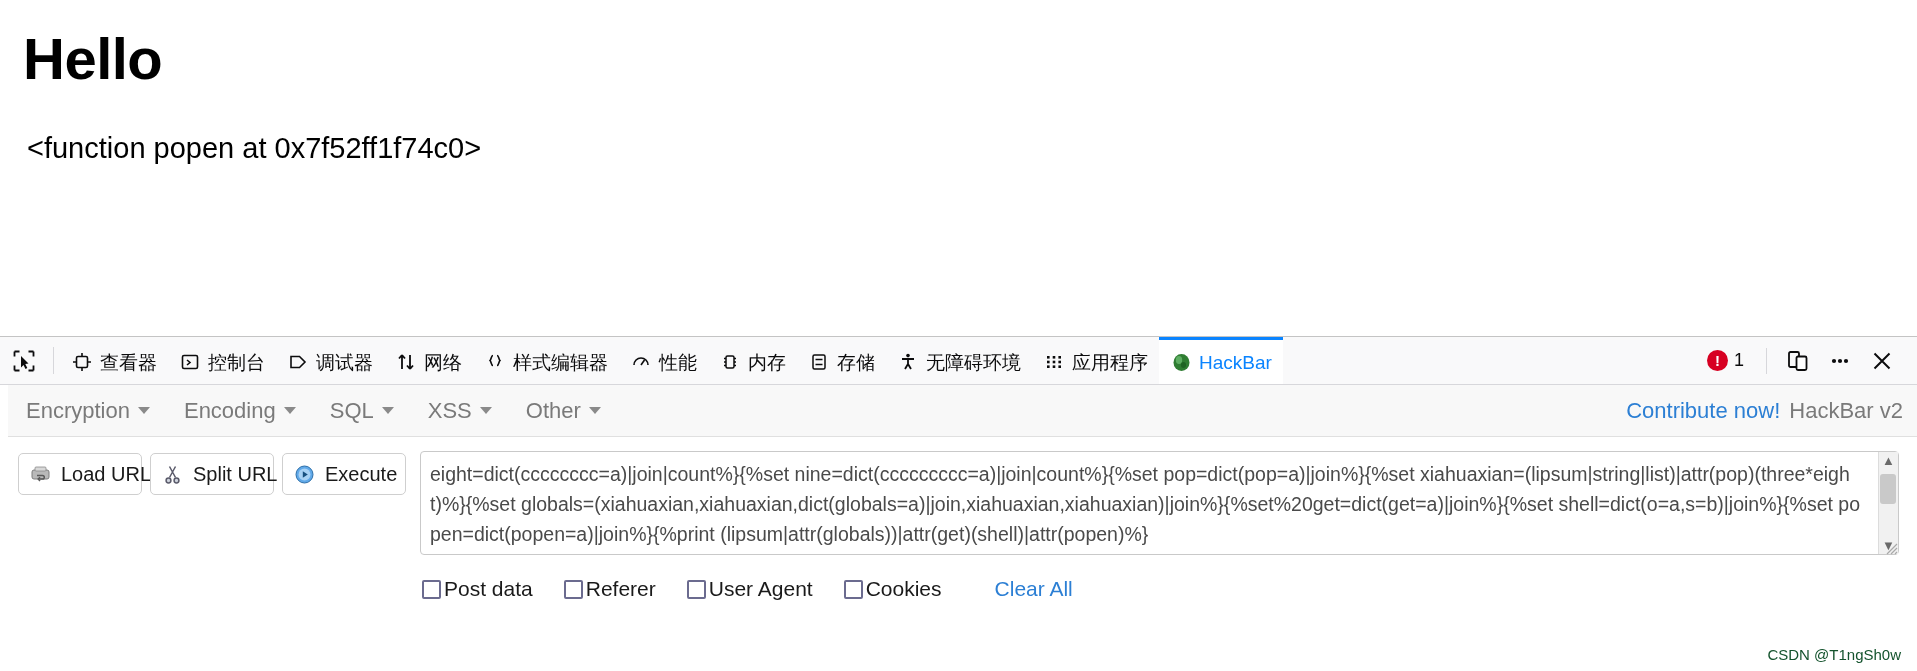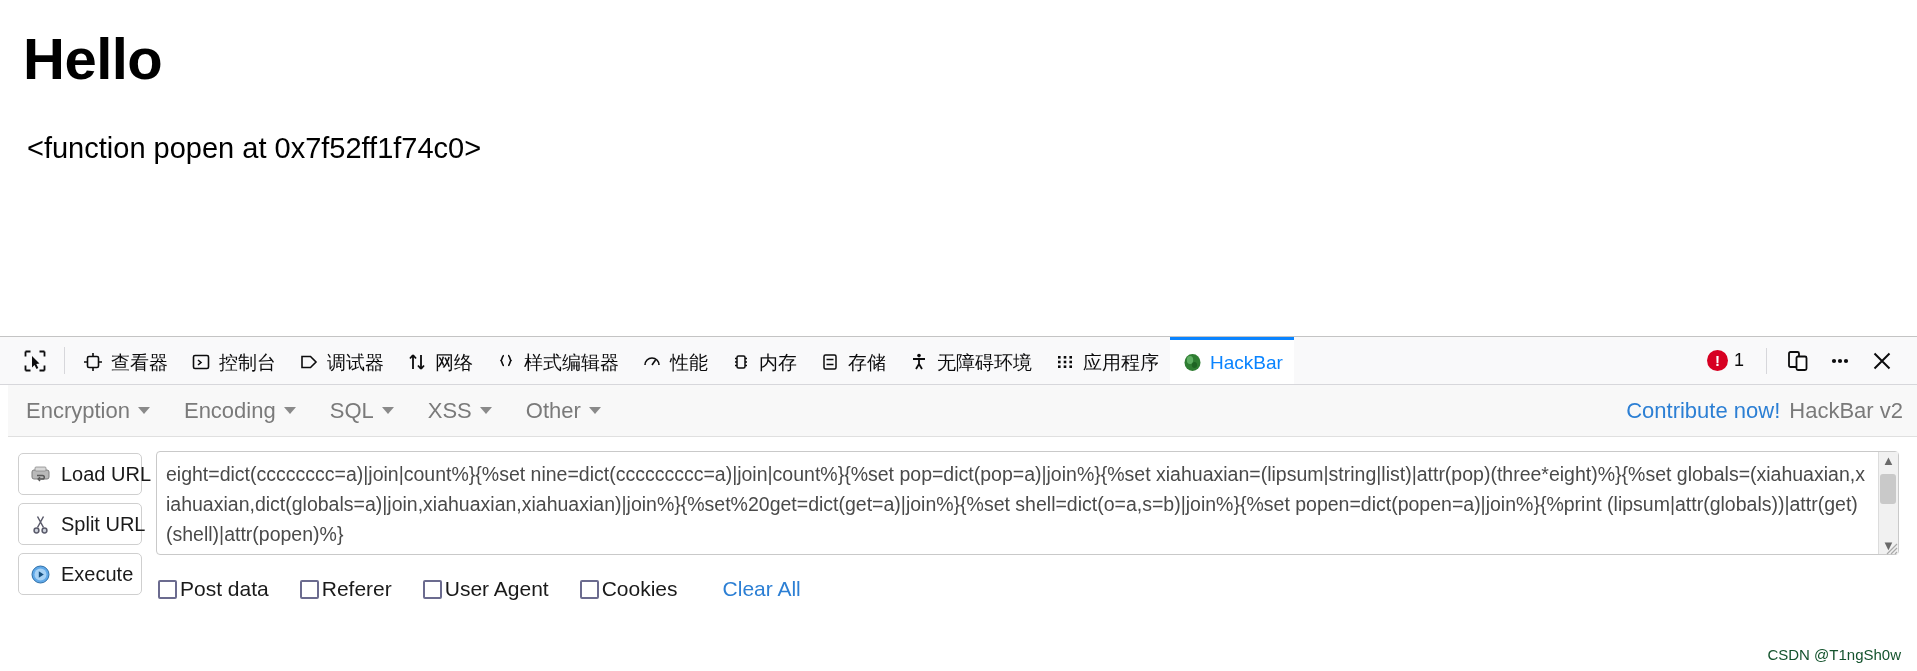--- a/index.html
+++ b/index.html
@@ -46,21 +46,21 @@
     border-top: 1px solid #c4c4c4;
   }
 
   
   #devtools-tabbar {
     display: flex;
     align-items: stretch;
     height: 48px;
     background: #f9f9fa;
     border-bottom: 1px solid #d7d7db;
-    padding-left: 12px;
+    padding-left: 1px;
     font-size: 19px;
     color: #0c0c0d;
     overflow: hidden;
   }
   .dt-picker {
     display: flex; align-items: center; justify-content: center;
     width: 46px;
     flex: 0 0 46px;
     cursor: pointer;
   }
@@ -157,21 +157,20 @@
   }
 
   
   #hb-body {
     display: flex;
     padding: 14px 18px 0 18px;
     background: #ffffff;
   }
   #hb-buttons {
     display: flex;
-    flex-direction: column;
     gap: 8px;
     flex: 0 0 auto;
     padding-top: 2px;
   }
   .hb-btn {
     display: flex;
     align-items: center;
     gap: 10px;
     width: 124px;
     height: 42px;
@@ -271,21 +270,21 @@
     width: 19px; height: 19px;
     border: 2px solid #6b6b8f;
     border-radius: 2px;
     background: #fff;
     flex: 0 0 19px;
   }
   #hb-clear-all {
     font-size: 21px;
     color: #2c7fd4;
     cursor: pointer;
-    margin-left: 14px;
+    margin-left: 22px;
     white-space: nowrap;
   }
 
   
   #watermark {
     position: absolute;
     right: 16px;
     bottom: 8px;
     font-size: 15px;
     color: #14532d;

